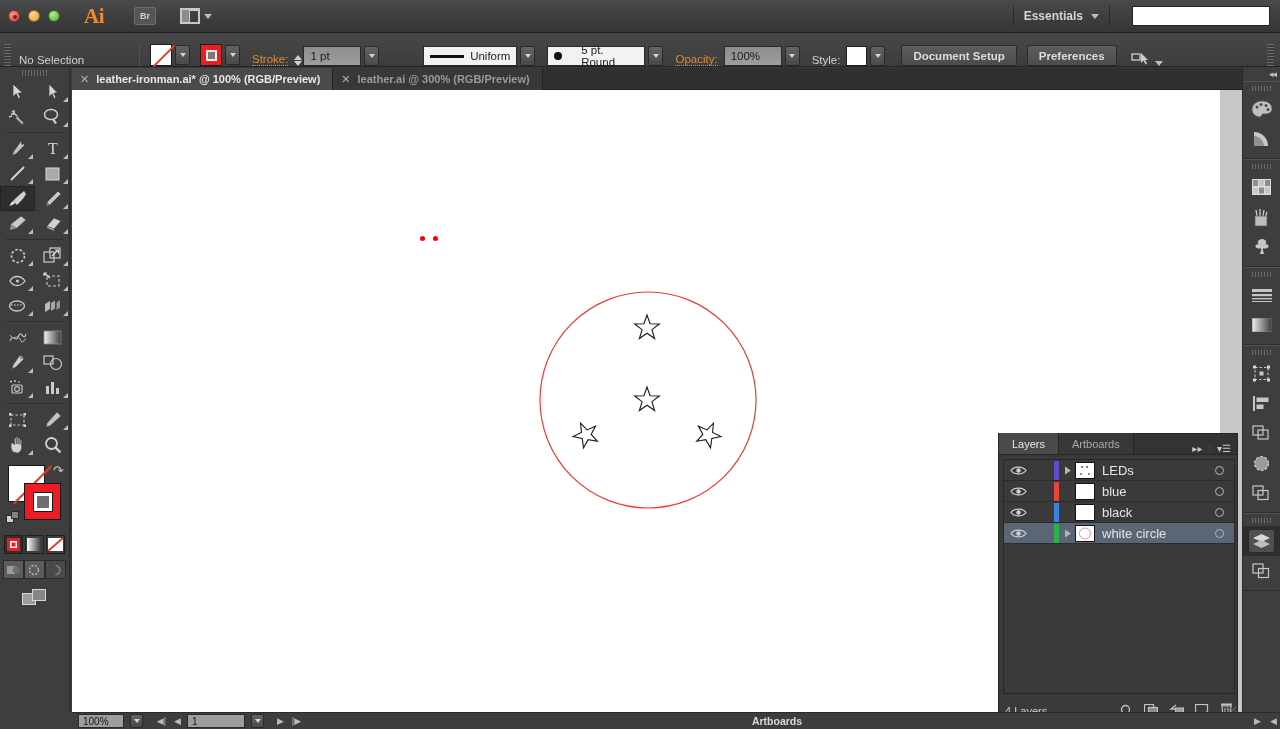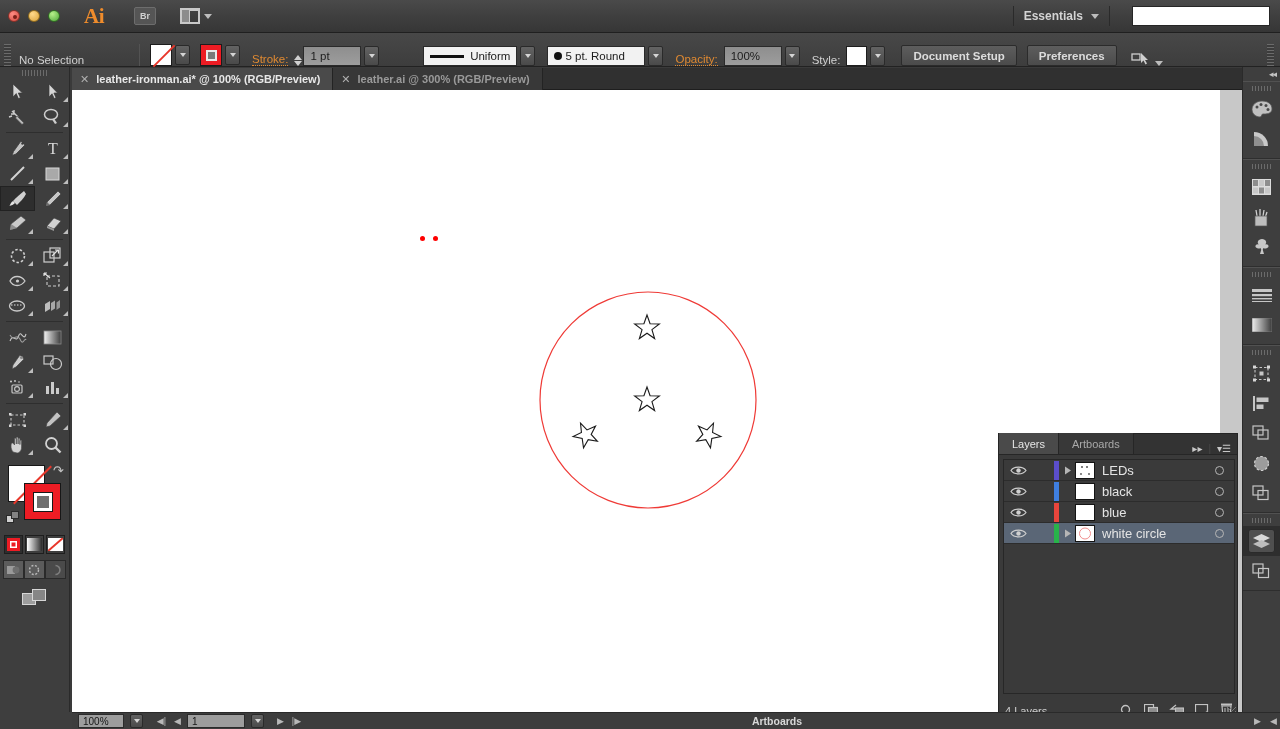--- a/index.html
+++ b/index.html
@@ -82,21 +82,21 @@
   .fld {
     height: 20px; background: linear-gradient(to bottom, #8e8e8e, #9d9d9d);
     border: 1px solid #2a2a2a; color: #1c1c1c; font-size: 11.5px;
     display: flex; align-items: center; padding: 0 6px;
   }
   .fld.wide { width: 58px; }
   .fld-white { background: #f2f2f2; }
   .combo { display:flex; align-items:center; }
   .profile-fld { width: 94px; display:flex; align-items:center; gap:6px;margin-left:32px; }
   .profile-line { width: 40px; height: 3px; background: #111; }
-  .brush-fld { width: 98px; display:flex; align-items:center; gap: 3px; }
+  .brush-fld { width: 98px; display:flex; align-items:center; gap: 19px; }
   .brush-dot { width: 8px; height: 8px; background: #111; border-radius:50%; }
   .btn-gray {
     height: 21px; padding: 0 11px; background: linear-gradient(to bottom, #5d5d5d, #4b4b4b);
     border: 1px solid #2b2b2b; border-radius: 2px; color: #dcdcdc; font-size: 11.5px;
     display: flex; align-items: center; font-weight: bold;
   }
   .style-sw { width: 21px; height: 20px; background: #fff; border: 1px solid #1e1e1e; }
   .cb-far { margin-left: auto; display:flex; align-items:center; padding-right: 6px; }
   .cb-grip-r { width: 7px; height: 22px; background:
     repeating-linear-gradient(to bottom, #6b6b6b 0px, #6b6b6b 1px, #3c3c3c 1px, #3c3c3c 3px); }
@@ -817,40 +817,40 @@
           </span>
         </div>
         <div class="lrow">
           <span class="l-eye">
             <svg width="17" height="11" viewBox="0 0 17 11">
               <path d="M1 5.5 C4 1 13 1 16 5.5 C13 10 4 10 1 5.5 Z" fill="none" stroke="#cfcfcf" stroke-width="1.2"></path>
               <circle cx="8.5" cy="5.5" r="2.2" fill="#cfcfcf"></circle>
             </svg>
           </span>
           <span class="l-lock"></span>
-          <span class="l-color" style="background:#3f7fe0"></span>
+          <span class="l-color" style="background:#e8453c"></span>
           <span class="l-tri"></span>
           <span class="l-thumb"></span>
-          <span class="l-name">black</span>
+          <span class="l-name">blue</span>
           <span class="l-target">
             <i class="ring"></i>
           </span>
         </div>
         <div class="lrow">
           <span class="l-eye">
             <svg width="17" height="11" viewBox="0 0 17 11">
               <path d="M1 5.5 C4 1 13 1 16 5.5 C13 10 4 10 1 5.5 Z" fill="none" stroke="#cfcfcf" stroke-width="1.2"></path>
               <circle cx="8.5" cy="5.5" r="2.2" fill="#cfcfcf"></circle>
             </svg>
           </span>
           <span class="l-lock"></span>
-          <span class="l-color" style="background:#e8453c"></span>
+          <span class="l-color" style="background:#3f7fe0"></span>
           <span class="l-tri"></span>
           <span class="l-thumb"></span>
-          <span class="l-name">blue</span>
+          <span class="l-name">black</span>
           <span class="l-target">
             <i class="ring"></i>
           </span>
         </div>
         <div class="lrow sel">
           <span class="l-eye">
             <svg width="17" height="11" viewBox="0 0 17 11">
               <path d="M1 5.5 C4 1 13 1 16 5.5 C13 10 4 10 1 5.5 Z" fill="none" stroke="#cfcfcf" stroke-width="1.2"></path>
               <circle cx="8.5" cy="5.5" r="2.2" fill="#cfcfcf"></circle>
             </svg>

